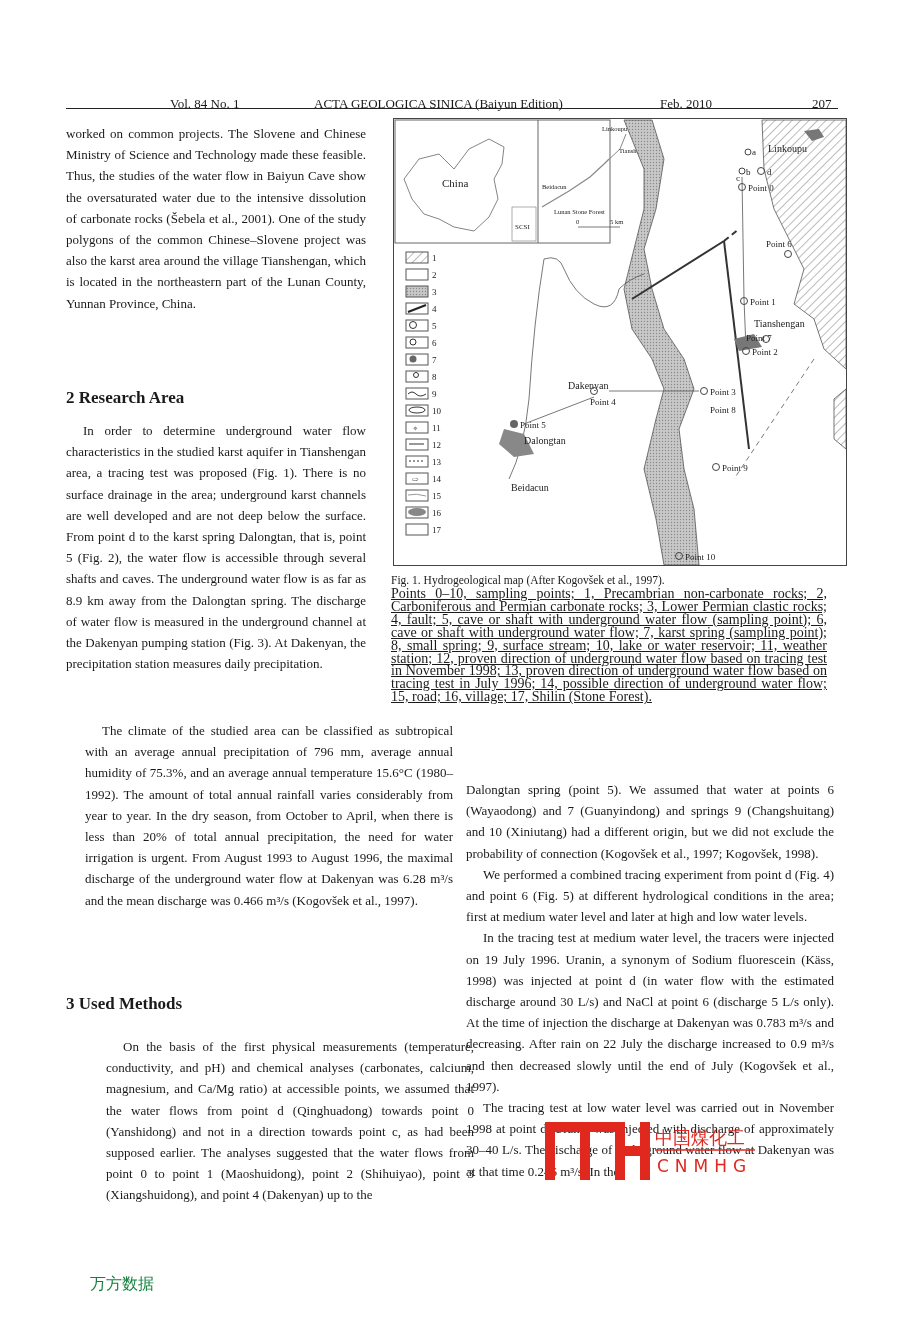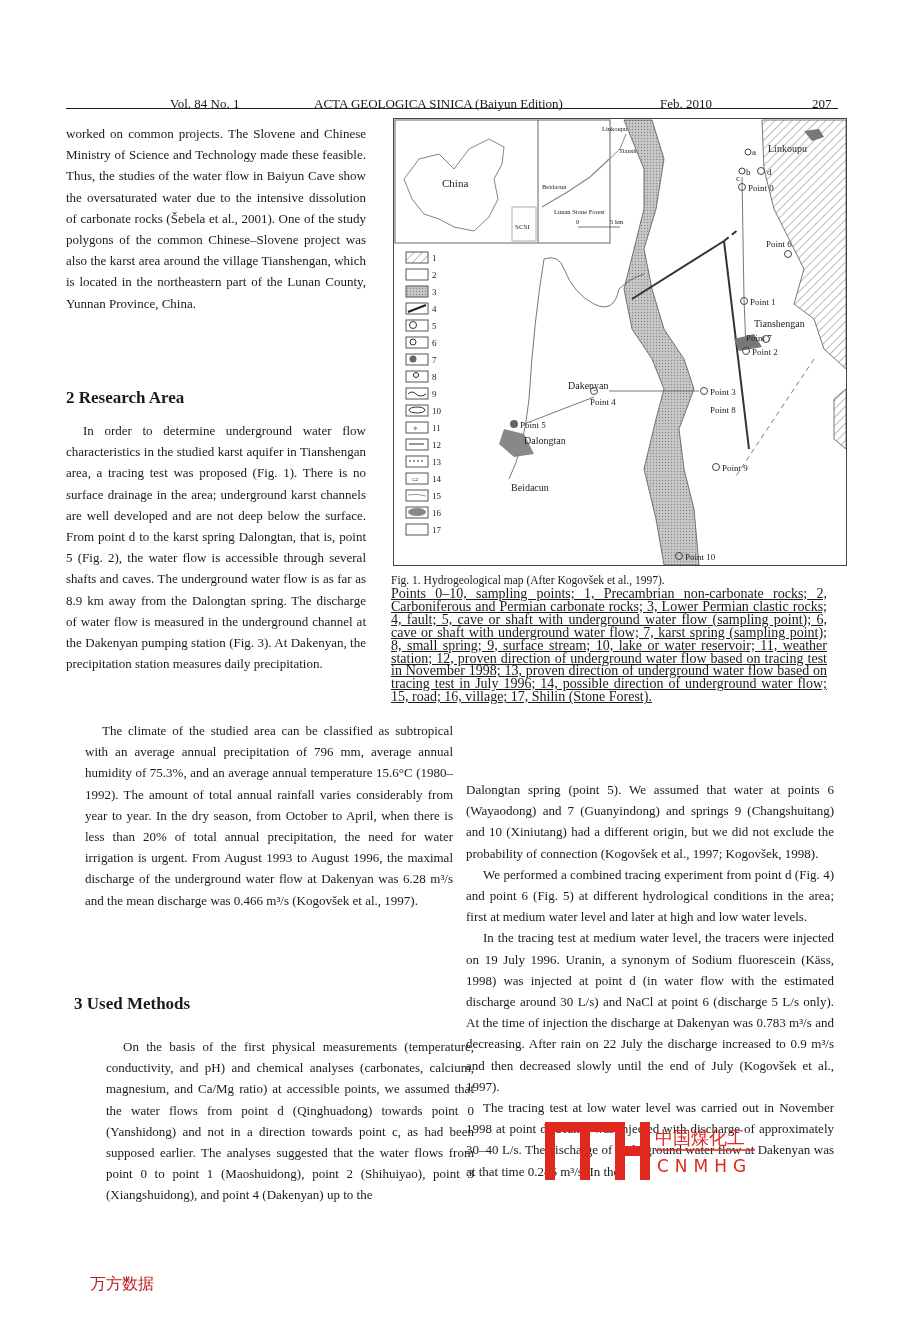--- a/index.html
+++ b/index.html
@@ -9,21 +9,21 @@
   .header span { position:absolute; top:0; }
   .rule { position:absolute; top:108px; left:66px; width:772px; height:1px; background:#222; }
   .col { position:absolute; font-size:13px; line-height:21.2px; text-align:justify; }
   .col p { margin:0; }
   .ind { text-indent:17px; }
   h2 { font-size:17px; font-weight:bold; margin:0; position:absolute; }
   .figbox { position:absolute; left:393px; top:118px; width:452px; height:446px; border:1px solid #444; background:#fff; }
   .caption { position:absolute; left:391px; top:573px; width:436px; }
   .caption .title { font-size:11.5px; line-height:15px; }
   .caption .body { font-size:14px; line-height:12.9px; text-align:justify;text-decoration:underline; }
-  .footer { position:absolute; left:90px; top:1274px; font-family:"DejaVu Sans", sans-serif; font-size:16px; color:#b91c1c; }
+  .footer { position:absolute; left:90px; top:1274px; font-family:"DejaVu Sans", sans-serif; font-size:16px; color:#15803d; }
   .wm { position:absolute; left:510px; top:1122px; width:230px; height:60px;padding-left:35px; }
   .map-lbl { font-family:"Liberation Serif", serif; fill:#222; }
 </style>
 </head>
 <body>
 
 <div class="header">
   <span style="left:170px">Vol. 84 No. 1</span>
   <span style="left:314px">ACTA GEOLOGICA SINICA (Baiyun Edition)</span>
   <span style="left:660px">Feb. 2010</span>
@@ -184,21 +184,21 @@
 
 <div class="caption">
   <div class="title">Fig. 1. Hydrogeological map (After Kogovšek et al., 1997).</div>
   <div class="body">Points 0–10, sampling points; 1, Precambrian non-carbonate rocks; 2, Carboniferous and Permian carbonate rocks; 3, Lower Permian clastic rocks; 4, fault; 5, cave or shaft with underground water flow (sampling point); 6, cave or shaft with underground water flow; 7, karst spring (sampling point); 8, small spring; 9, surface stream; 10, lake or water reservoir; 11, weather station; 12, proven direction of underground water flow based on tracing test in November 1998; 13, proven direction of underground water flow based on tracing test in July 1996; 14, possible direction of underground water flow; 15, road; 16, village; 17, Shilin (Stone Forest).</div>
 </div>
 
 <div class="col" style="left:66px; top:720px; width:368px;margin-left:19px;">
   <p class="ind">The climate of the studied area can be classified as subtropical with an average annual precipitation of 796 mm, average annual humidity of 75.3%, and an average annual temperature 15.6°C (1980–1992). The amount of total annual rainfall varies considerably from year to year. In the dry season, from October to April, when there is less than 20% of total annual precipitation, the need for water irrigation is urgent. From August 1993 to August 1996, the maximal discharge of the underground water flow at Dakenyan was 6.28 m³/s and the mean discharge was 0.466 m³/s (Kogovšek et al., 1997).</p>
 </div>
 
-<h2 style="left:66px; top:994px;margin-left:8px;">3 Used Methods</h2>
+<h2 style="left:66px; top:994px;">3 Used Methods</h2>
 
 <div class="col" style="left:66px; top:1036px; width:368px;margin-left:40px;">
   <p class="ind">On the basis of the first physical measurements (temperature, conductivity, and pH) and chemical analyses (carbonates, calcium, magnesium, and Ca/Mg ratio) at accessible points, we assumed that the water flows from point d (Qinghuadong) towards point 0 (Yanshidong) and not in a direction towards point c, as had been supposed earlier. The analyses suggested that the water flows from point 0 to point 1 (Maoshuidong), point 2 (Shihuiyao), point 3 (Xiangshuidong), and point 4 (Dakenyan) up to the</p>
 </div>
 
 <div class="col" style="left:466px; top:740px; width:368px;margin-top:39px;">
   <p>Dalongtan spring (point 5). We assumed that water at points 6 (Wayaodong) and 7 (Guanyindong) and springs 9 (Changshuitang) and 10 (Xiniutang) had a different origin, but we did not exclude the probability of connection (Kogovšek et al., 1997; Kogovšek, 1998).</p>
   <p class="ind">We performed a combined tracing experiment from point d (Fig. 4) and point 6 (Fig. 5) at different hydrological conditions in the area; first at medium water level and later at high and low water levels.</p>
   <p class="ind">In the tracing test at medium water level, the tracers were injected on 19 July 1996. Uranin, a synonym of Sodium fluorescein (Käss, 1998) was injected at point d (in water flow with the estimated discharge around 30 L/s) and NaCl at point 6 (discharge 5 L/s only). At the time of injection the discharge at Dakenyan was 0.783 m³/s and decreasing. After rain on 22 July the discharge increased to 0.9 m³/s and then decreased slowly until the end of July (Kogovšek et al., 1997).</p>
   <p class="ind">The tracing test at low water level was carried out in November 1998 at point d, Uranin was injected with discharge of approximately 30–40 L/s. The discharge of underground water flow at Dakenyan was at that time 0.246 m³/s. In the</p>

